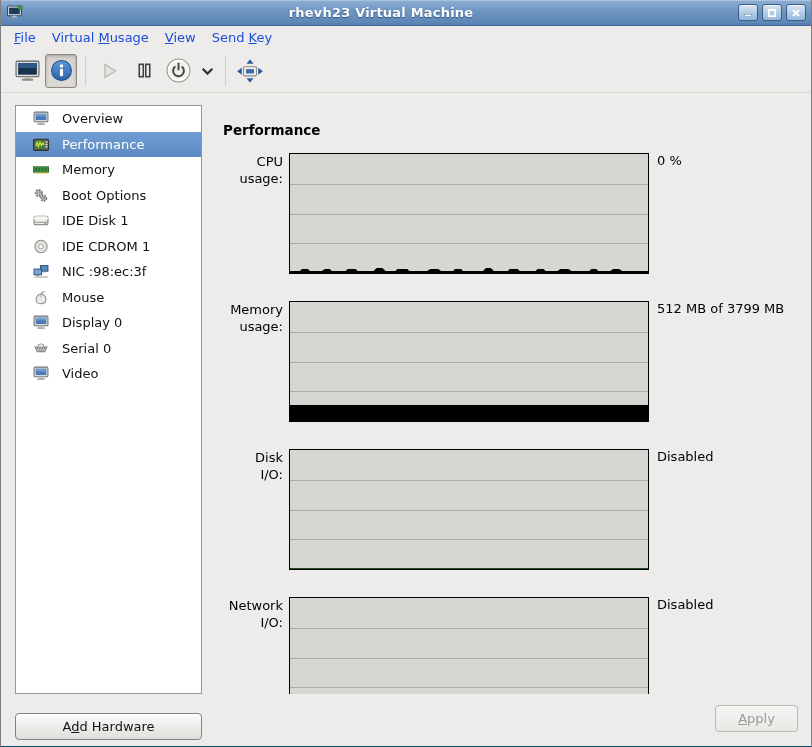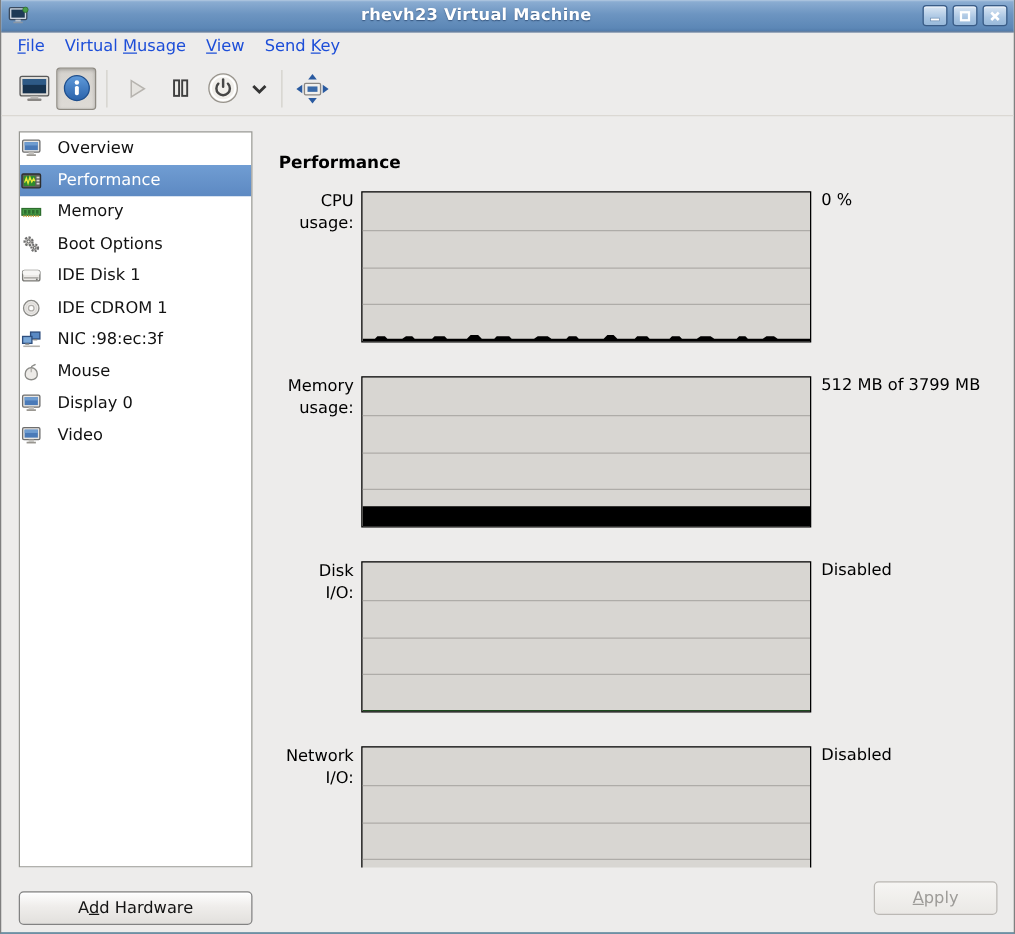--- a/index.html
+++ b/index.html
@@ -38,21 +38,21 @@
                       box-shadow: inset 0 1px 3px rgba(0,0,0,.25); }
   .tool-sep { width: 1px; height: 30px; background: #d2cfca; margin: 0 7px; }
   .shutdown-group { display: flex; align-items: center; }
   .chev { margin-left: 6px; margin-right: 4px; }
 
   
   .content { flex: 1; display: flex; padding: 12px 12px 0 14px; overflow: hidden; }
 
   .sidebar { width: 187px; flex: 0 0 187px; display: flex; flex-direction: column; }
   .devlist { flex: 1; background: #ffffff; border: 1px solid #979792; overflow: hidden; }
-  .item { height: 25.5px; display: flex; align-items: center; padding-left: 0;
+  .item { height: 25.5px; display: flex; align-items: center; padding-left: 16px;
           font-size: 13px; color: #121212; cursor: default; text-align: right; }
   .item .ic { width: 18px; height: 17px; flex: 0 0 18px; margin-right: 12px; }
   .item.selected { background: linear-gradient(#709dd3, #5d89c2); color: #ffffff; }
 
   .main { flex: 1; padding: 14px 0 0 21px; }
   .main h2 { font-size: 13.5px; font-weight: bold; color: #000; margin: 3px 0 15px 0; }
 
   .grow { display: flex; align-items: flex-start; margin-bottom: 27px; }
   .glabel { width: 66px; flex: 0 0 66px; text-align: right; padding-right: 6px;
             font-size: 13px; color: #000; line-height: 17px; }
@@ -65,21 +65,21 @@
   .zero-green { position: absolute; left: 0; right: 0; bottom: 0; height: 1px; background: #1e4a1e; }
   .gvalue { margin-left: 8px; font-size: 13px; color: #000; white-space: nowrap; }
 
   
   .bottombar { height: 52px; flex: 0 0 52px; display: flex; align-items: center;
                justify-content: space-between; padding: 0 13px 4px 14px; }
   .btn { font-size: 13px; text-align: center; padding: 5px 0; border-radius: 4px; cursor: default; }
   .btn-addhw { width: 187px; color: #141414; border: 1px solid #828282;
                background: linear-gradient(#fefefe, #efedeb 45%, #e2e0dd);
                box-shadow: inset 0 1px 0 #fff; margin-top: 16px; }
-  .btn-apply { width: 99px; color: #9d9b98; border: 1px solid #bbb8b4;
+  .btn-apply { width: 83px; color: #9d9b98; border: 1px solid #bbb8b4;
                background: linear-gradient(#f6f5f3, #eae8e5); }
 </style>
 </head>
 <body>
 
 <div class="window">
 
   <div class="titlebar">
     <svg class="title-icon" viewBox="0 0 16 14">
       <rect x="1" y="1" width="13" height="9" rx="1" fill="#cfd7e1" stroke="#3a4a5e"></rect>
@@ -283,20 +283,36 @@
             <rect x="1.5" y="2" width="13" height="9" rx="1" fill="#e8e6e3" stroke="#6e6e6e"></rect>
             <rect x="3" y="3.5" width="10" height="6" fill="#4a7ab8"></rect>
             <rect x="3" y="3.5" width="10" height="2.5" fill="#6e9cd0"></rect>
             <rect x="6" y="11" width="4" height="1.6" fill="#c4c2be"></rect>
             <rect x="4.5" y="12.6" width="7" height="1.3" fill="#98958f"></rect>
           </svg>
           <span>Display 0</span>
         </div>
 
 
+        <div class="item">
+          <svg class="ic" viewBox="0 0 16 16">
+            <path d="M4.8 6.2 a3.3 3.3 0 0 1 6.4 0" fill="none" stroke="#9a9a96"></path>
+            <path d="M2.5 6.5 h11 l-2 4.6 h-7 z" fill="#dddbd7" stroke="#7a7a76"></path>
+            <g fill="#5a5a56">
+              <circle cx="5" cy="8" r="0.6"></circle>
+                <circle cx="7" cy="8" r="0.6"></circle>
+                <circle cx="9" cy="8" r="0.6"></circle>
+                <circle cx="11" cy="8" r="0.6"></circle>
+              <circle cx="6" cy="9.6" r="0.6"></circle>
+                <circle cx="8" cy="9.6" r="0.6"></circle>
+                <circle cx="10" cy="9.6" r="0.6"></circle>
+            </g>
+          </svg>
+          <span>Serial 0</span>
+        </div>
 
         <div class="item">
           <svg class="ic" viewBox="0 0 16 16">
             <rect x="1.5" y="2" width="13" height="9" rx="1" fill="#e8e6e3" stroke="#6e6e6e"></rect>
             <rect x="3" y="3.5" width="10" height="6" fill="#4a7ab8"></rect>
             <rect x="3" y="3.5" width="10" height="2.5" fill="#6e9cd0"></rect>
             <rect x="6" y="11" width="4" height="1.6" fill="#c4c2be"></rect>
             <rect x="4.5" y="12.6" width="7" height="1.3" fill="#98958f"></rect>
           </svg>
           <span>Video</span>

